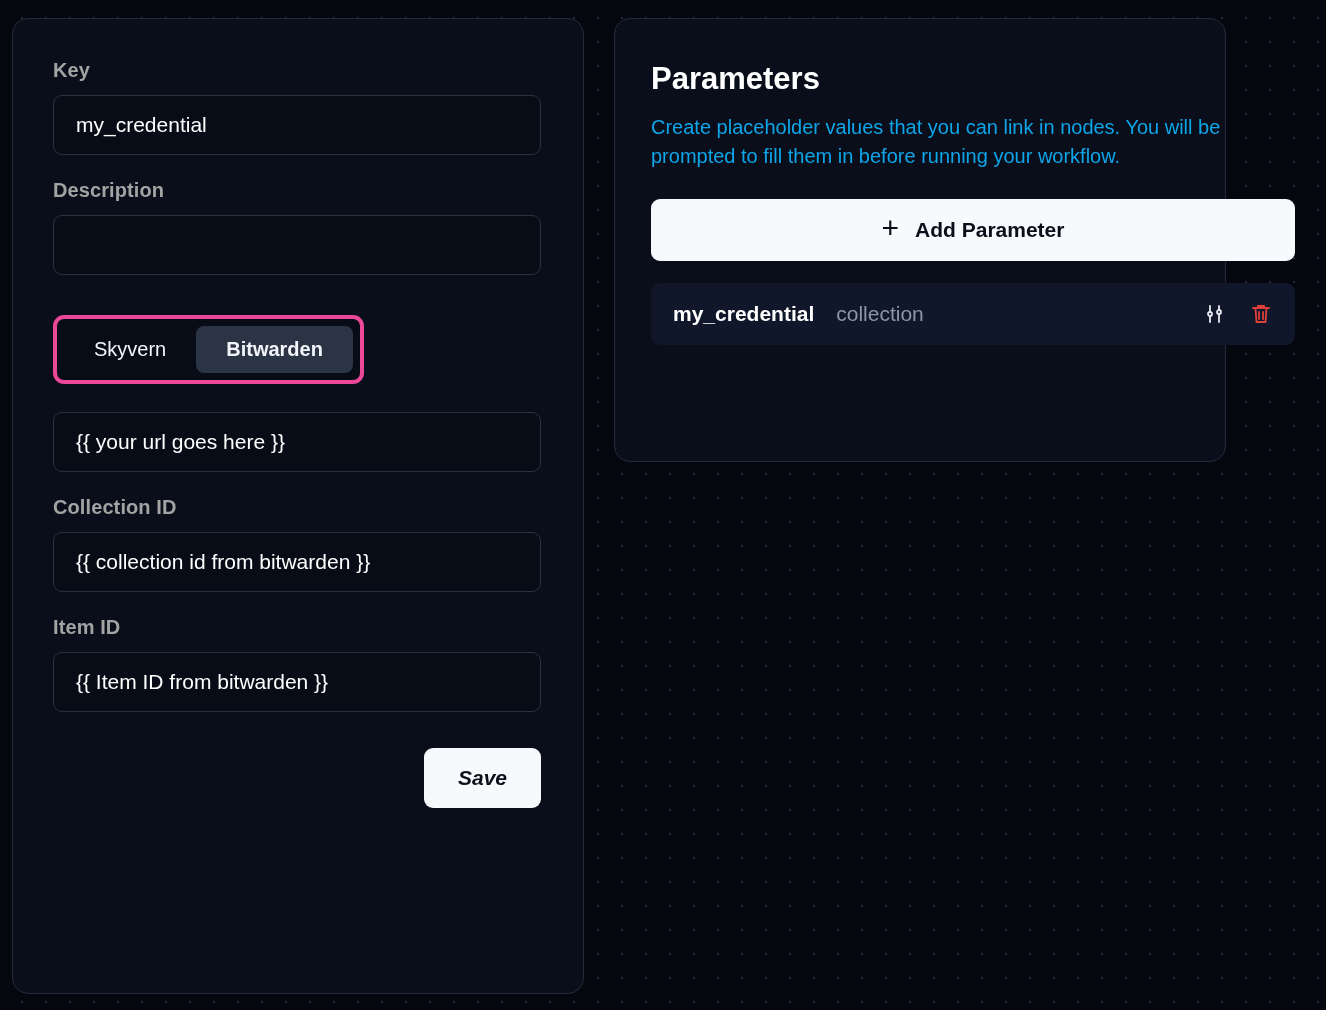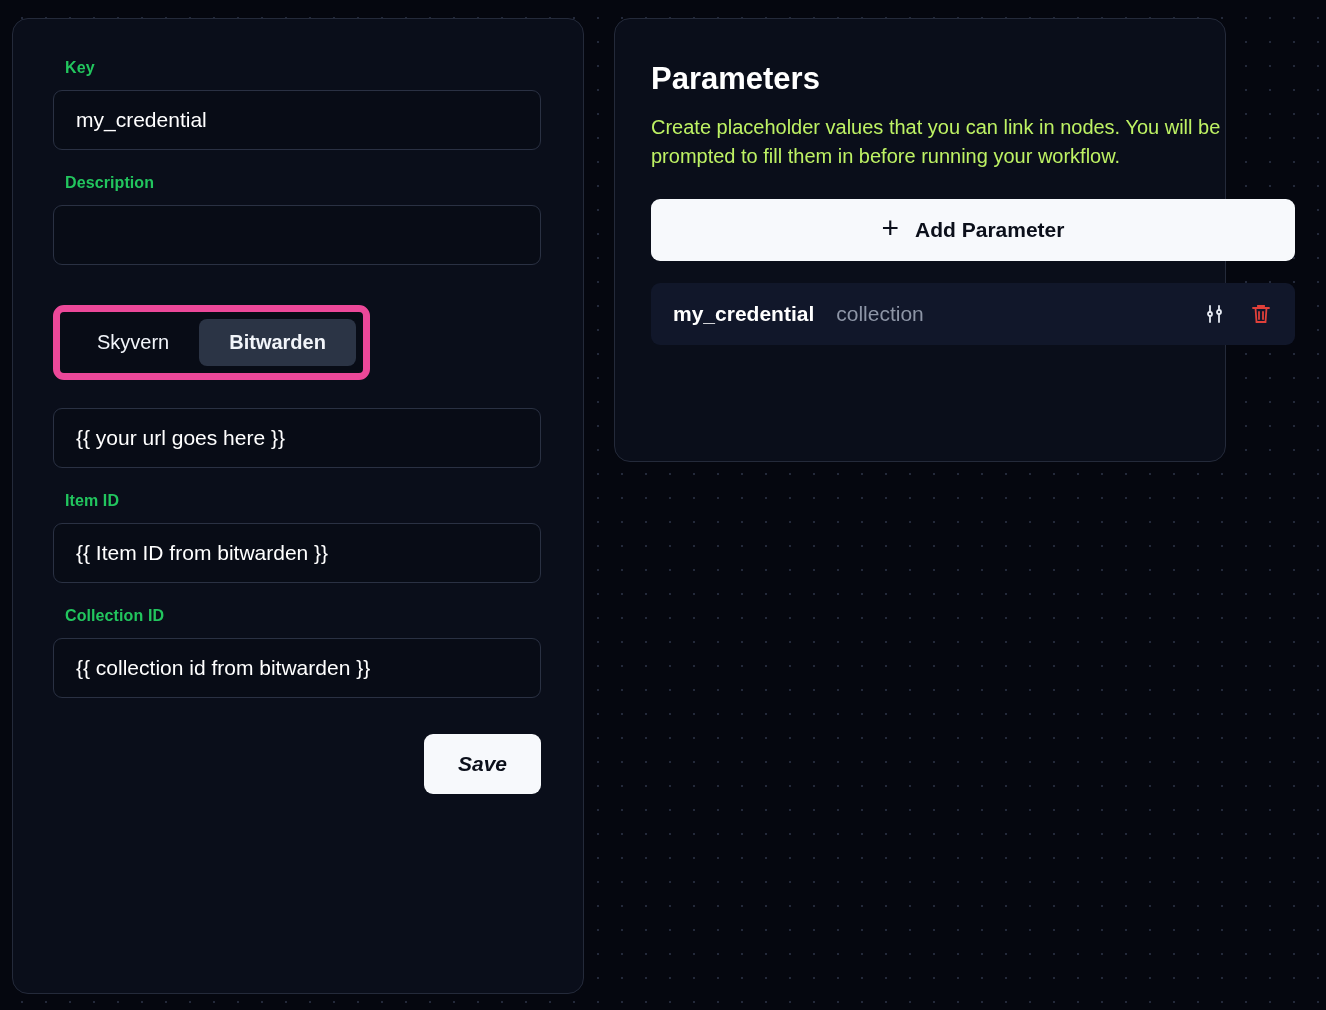--- a/index.html
+++ b/index.html
@@ -24,26 +24,25 @@
     left: 12px;
     top: 18px;
     width: 572px;
     height: 976px;
     background: #0a0e1a;
     border: 1px solid #242a3a;
     border-radius: 16px;
     padding: 40px 40px 0 40px;
   }
   .field-label {
-    color: #22c55e;
-    font-size: 16px;
+    color: #a3a3a3;
+    font-size: 20px;
     font-weight: bold;
     margin-bottom: 13px;
     letter-spacing: .1px;
-    margin-left: 12px;
   }
   .text-input {
     width: 488px;
     height: 60px;
     background: #080c16;
     border: 1px solid #2a3143;
     border-radius: 9px;
     color: #ffffff;
     font-size: 21px;
     font-family: "Liberation Sans", sans-serif;
@@ -51,21 +50,21 @@
     outline: none;
   }
   .text-input::placeholder { color: #6a7siden; }
   .field-block { margin-bottom: 24px; }
 
   
   .toggle-group {
     display: inline-flex;
     align-items: center;
     background: #080c16;
-    border: 7px solid #ec4899;
+    border: 4px solid #ec4899;
     border-radius: 11px;
     padding: 7px;
     margin: 16px 0 28px 0;
   }
   .toggle-btn {
     font-size: 20px;
     color: #f2f5fa;
     padding: 12px 30px;
     border-radius: 8px;
     background: transparent;
@@ -109,21 +108,21 @@
     border-radius: 16px;
     padding: 42px 36px;
   }
   .panel-title {
     color: #ffffff;
     font-size: 31px;
     font-weight: bold;
     margin-bottom: 16px;
   }
   .panel-desc {
-    color: #bef264;
+    color: #0ea5e9;
     font-size: 20px;
     line-height: 1.44;
     width: 648px;
   }
   .add-param-btn {
     margin-top: 28px;
     width: 644px;
     height: 62px;
     background: #f7f9fc;
     color: #0b0f1a;
@@ -191,27 +190,27 @@
   <div class="toggle-group">
     <button class="toggle-btn">Skyvern</button>
     <button class="toggle-btn active">Bitwarden</button>
   </div>
 
   <div class="field-block">
     <input class="text-input" type="text" value="{{ your url goes here }}" style="">
   </div>
 
   <div class="field-block">
+    <div class="field-label">Collection ID</div>
+    <input class="text-input" type="text" value="{{ collection id from bitwarden }}" style="">
+  </div>
+
+  <div class="field-block">
     <div class="field-label">Item ID</div>
     <input class="text-input" type="text" value="{{ Item ID from bitwarden }}" style="">
-  </div>
-
-  <div class="field-block">
-    <div class="field-label">Collection ID</div>
-    <input class="text-input" type="text" value="{{ collection id from bitwarden }}" style="">
   </div>
 
   <div class="save-row">
     <button class="save-btn">Save</button>
   </div>
 </div>
 
 <div class="right-panel">
   <div class="panel-title">Parameters</div>
   <div class="panel-desc">Create placeholder values that you can link in nodes. You will be prompted to fill them in before running your workflow.</div>

